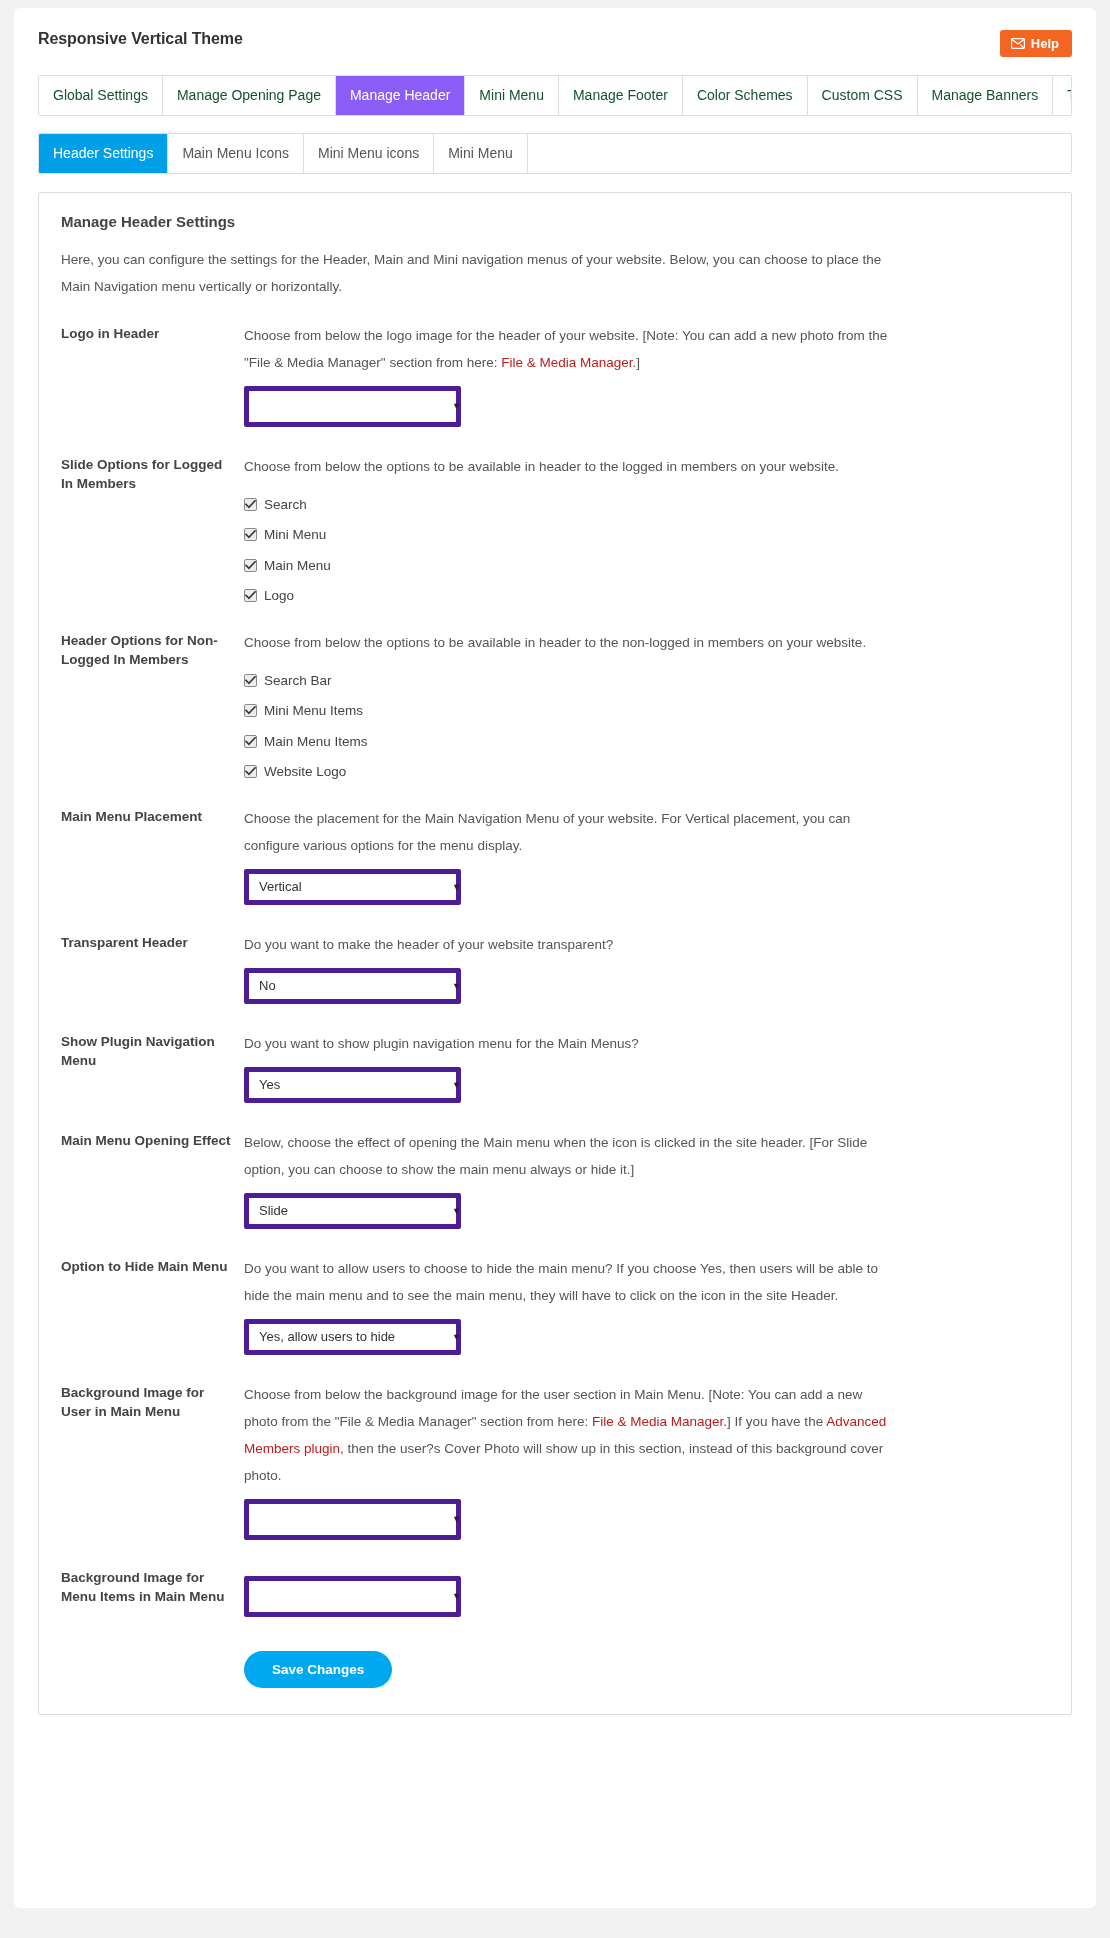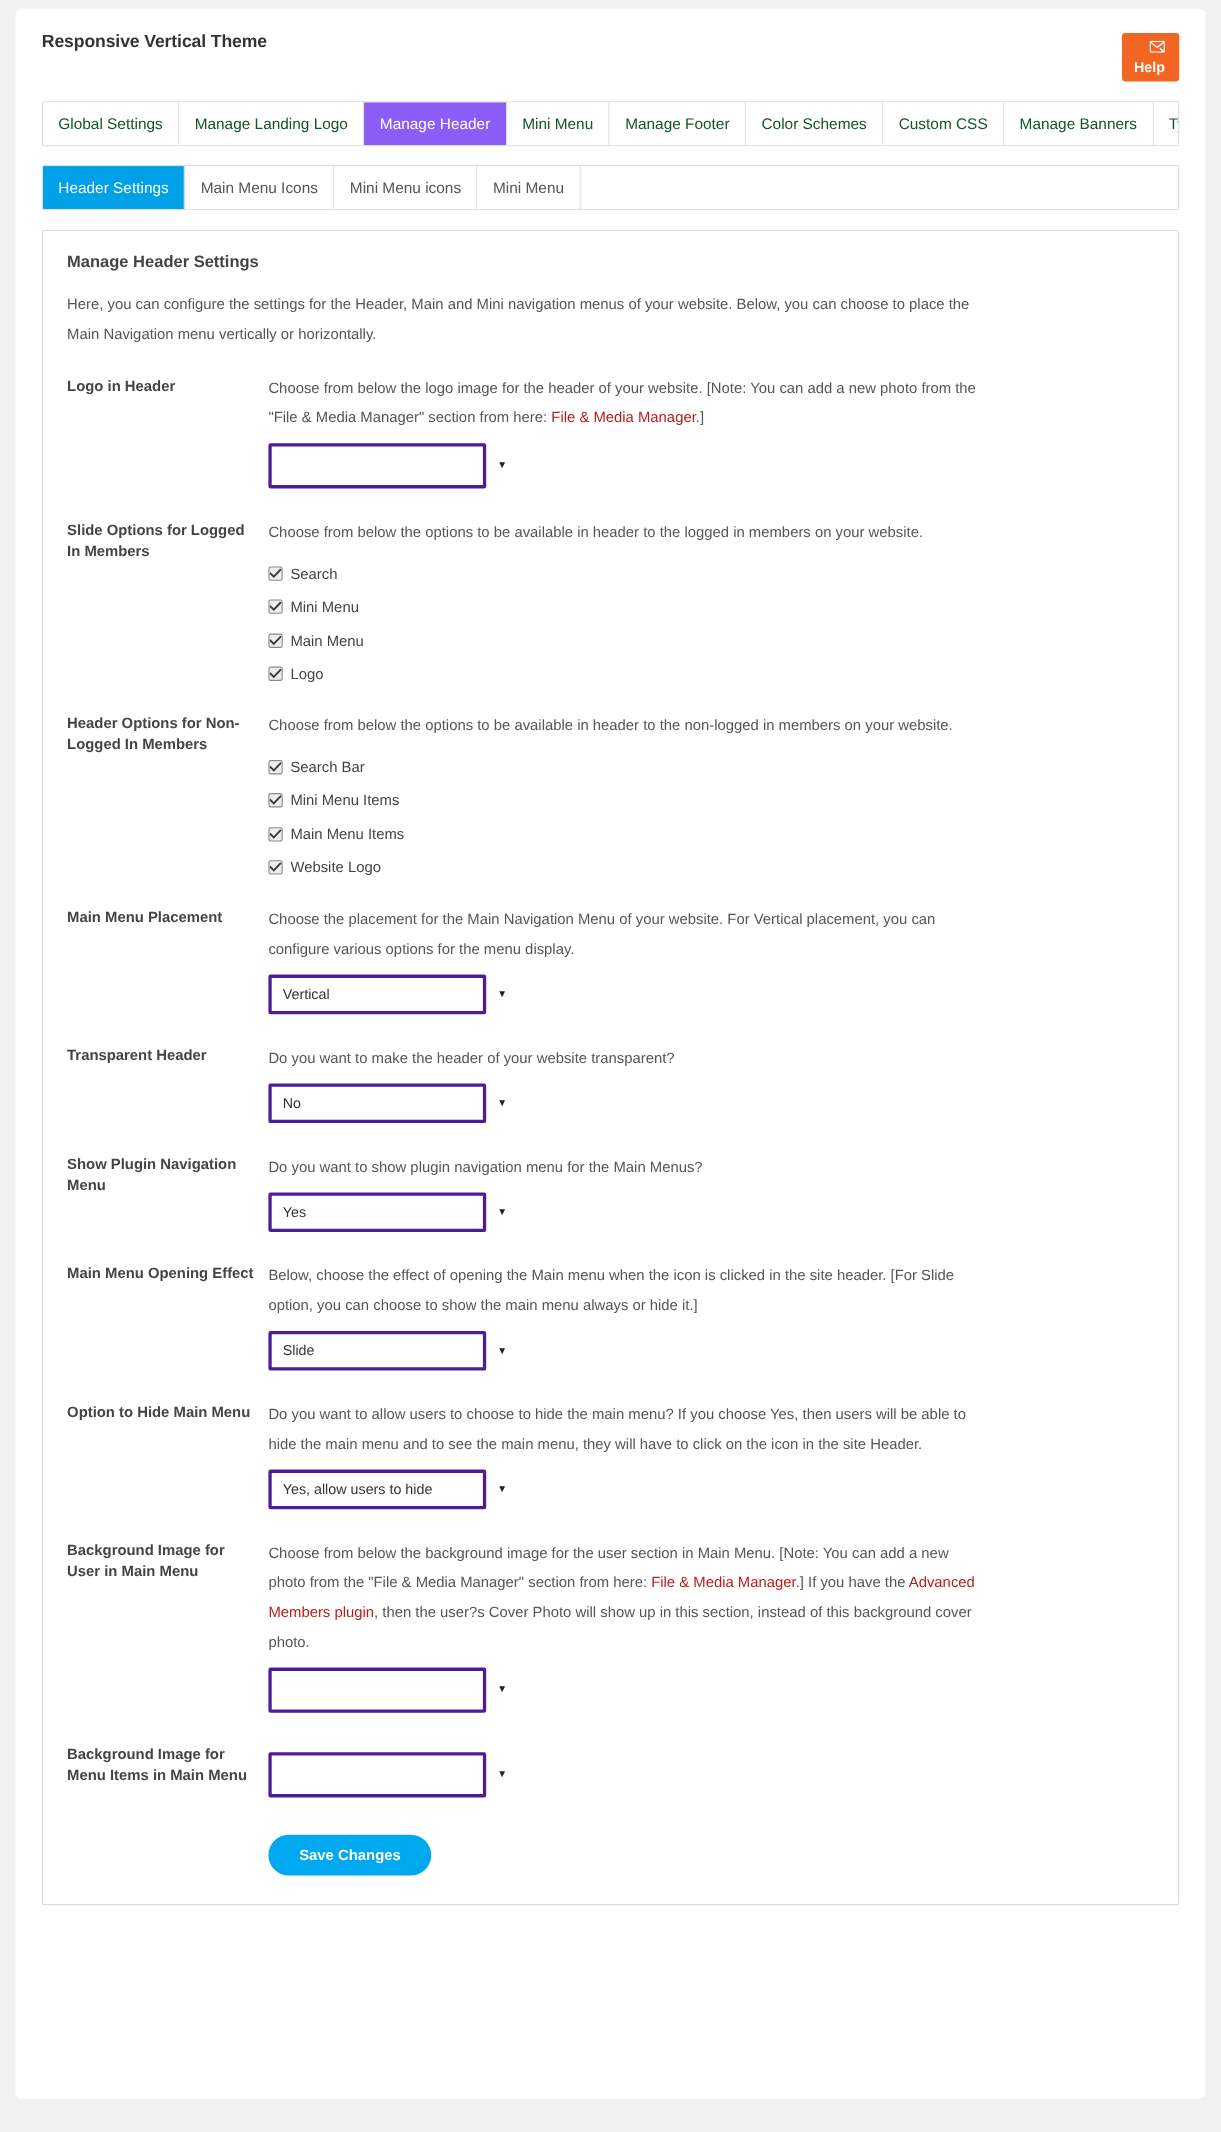--- a/index.html
+++ b/index.html
@@ -39,24 +39,23 @@
   .help-btn {
     background: #f26522;
     color: #ffffff;
     font-size: 13px;
     font-weight: bold;
     border: none;
     border-radius: 3px;
     padding: 7px 13px 7px 11px;
     cursor: pointer;
     display: inline-flex;
-    align-items: flex-end;
+    align-items: center;
     gap: 6px;
     line-height: 1;
-    flex-direction: column;
   }
   .help-btn svg { display: block; }
 
   
   .tabs {
     display: flex;
     border: 1px solid #dddddd;
     border-radius: 2px;
     margin-top: 8px;
     background: #ffffff;
@@ -158,23 +157,23 @@
     cursor: pointer;
   }
 
   
   .sel-wrap {
     position: relative;
     width: 227px;
     margin-top: 10px;
   }
   .sel {
-    width: 198px;
+    width: 217px;
     height: 36px;
-    border: 3px solid #4c1d95;
+    border: 5px solid #4c1d95;
     border-radius: 2px;
     background: #ffffff;
     font-size: 13px;
     color: #333333;
     padding: 0 26px 0 10px;
     display: flex;
     align-items: center;
     cursor: pointer;
     line-height: 1;
   }
@@ -248,21 +247,21 @@
             <path d="M1 1.4 L7 6 L13 1.4" stroke="#ffffff" stroke-width="1.2" fill="none"></path>
             <path d="M9.4 6.6 L13.2 10.2" stroke="#ffffff" stroke-width="1.2"></path>
           </svg>
         </span>
         <span>Help</span>
       </button>
     </div>
 
     <div class="tabs" id="tabs">
         <div class="tab">Global Settings</div>
-        <div class="tab">Manage Landing Logo</div>
+        <div class="tab">Manage Opening Page</div>
         <div class="tab active">Manage Header</div>
         <div class="tab">Mini Menu</div>
         <div class="tab">Manage Footer</div>
         <div class="tab">Color Schemes</div>
         <div class="tab">Custom CSS</div>
         <div class="tab">Manage Banners</div>
         <div class="tab">Typography</div>
       </div>
 
     <div class="subtabs" id="subtabs">

